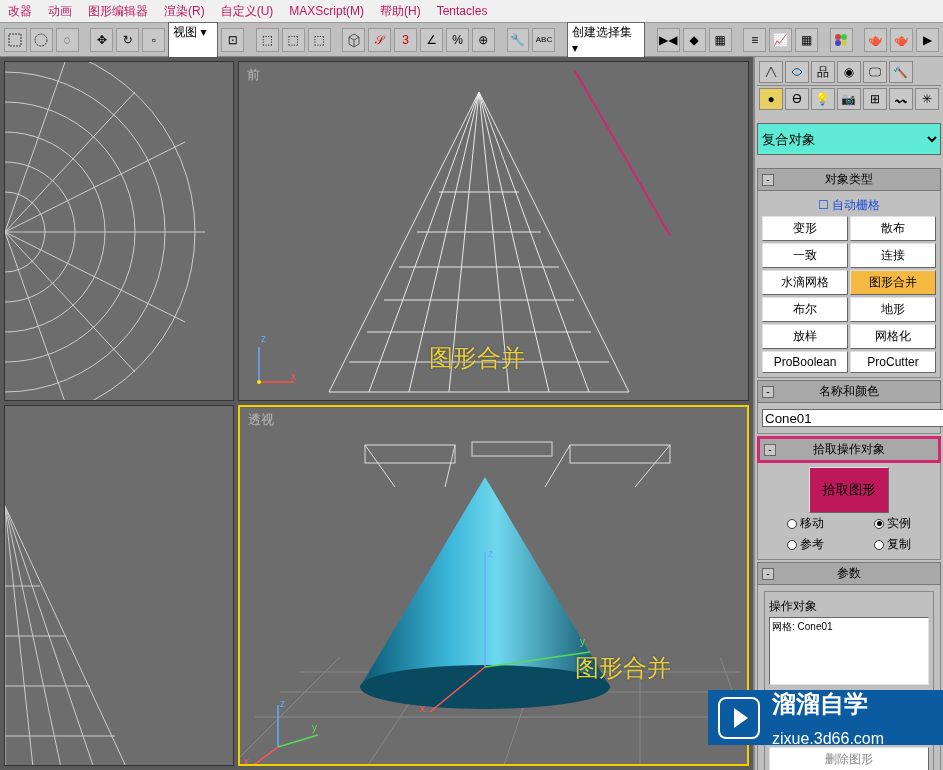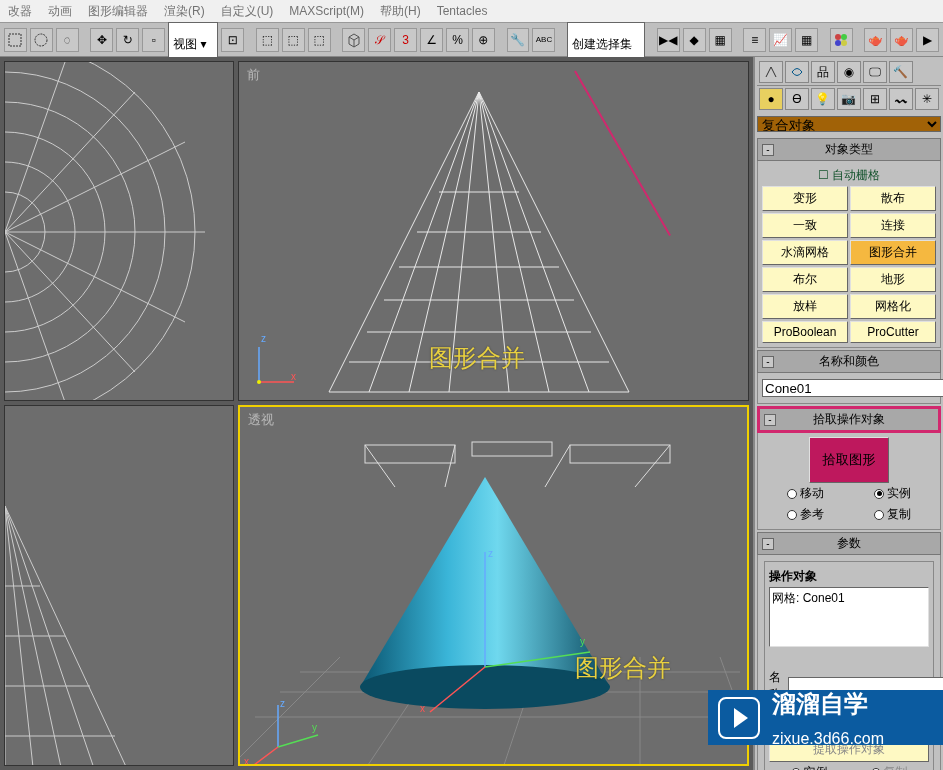--- a/index.html
+++ b/index.html
@@ -14,21 +14,21 @@
 }
 .menu-bar {
   background: #f0f0f0;
   height: 23px;
   display: flex;
   align-items: center;
   border-bottom: 1px solid #999;
 }
 .menu-item {
   padding: 3px 8px;
-  color: #737373;
+  color: #be185d;
   cursor: pointer;
 }
 .toolbar {
   background: #bfbfbf;
   height: 34px;
   display: flex;
   align-items: center;
   border-bottom: 1px solid #888;
   padding: 2px 4px;
   gap: 3px;
@@ -41,21 +41,21 @@
   display: flex;
   align-items: center;
   justify-content: center;
   cursor: pointer;
 }
 .tb-sep { width: 6px; }
 .tb-dropdown {
   height: 36px;
   background: #fff;
   border: 1px solid #666;
-  padding: 13px 4px;
+  padding: 1px 4px;
   min-width: 50px;
 }
 .main-area {
   display: flex;
   height: calc(100% - 57px);
 }
 .viewports {
   flex: 1;
   background: #5a5a5a;
   display: grid;
@@ -123,24 +123,24 @@
 }
 .tab-icon.active { background: #e8d060; }
 .sub-tab-row {
   display: flex;
   gap: 2px;
   padding: 2px;
   flex-wrap: wrap;
 }
 .panel-dropdown {
   width: 100%;
-  height: 16px;
-  background: #a16207;
+  height: 32px;
+  background: #5eead4;
   border: 1px solid #666;
-  margin: 4px 0;
+  margin: 11px 0;
 }
 .rollout {
   margin: 2px 0;
 }
 .rollout-header {
   background: #a8a8a8;
   border: 1px solid #777;
   text-align: center;
   padding: 2px;
   display: flex;
@@ -162,30 +162,30 @@
 }
 .rollout-title { flex: 1; text-align: center; }
 .rollout-body {
   background: #c0c0c0;
   border: 1px solid #888;
   border-top: none;
   padding: 4px;
 }
 .checkbox-row {
   text-align: center;
-  color: #14532d;
+  color: #1d4ed8;
   padding: 2px;
 }
 .btn-grid {
   display: grid;
   grid-template-columns: 1fr 1fr;
   gap: 2px;
 }
 .panel-btn {
-  background: #fef9c3;
+  background: #ffffff;
   border: 1px solid;
   border-color: #e0e0e0 #666 #666 #e0e0e0;
   text-align: center;
   padding: 3px 2px;
   font-size: 12px;
   cursor: pointer;
 }
 .panel-btn.orange { background: #f5b840; }
 .name-row { display: flex; align-items: center; gap: 4px; margin: 2px 0; }
 .name-input {
@@ -209,25 +209,25 @@
   justify-content: space-around;
   padding: 2px 0;
 }
 .radio-item { display: flex; align-items: center; gap: 3px; }
 .radio { width: 10px; height: 10px; border: 1px solid #333; border-radius: 50%; background: #fff; display: inline-flex; align-items: center; justify-content: center; }
 .radio.checked::after { content: ""; width: 5px; height: 5px; background: #000; border-radius: 50%; }
 .listbox {
   background: #fff;
   border: 1px solid;
   border-color: #666 #e0e0e0 #e0e0e0 #666;
-  height: 60px;
+  height: 68px;
   padding: 2px;
-  font-size: 12px;
-}
-.group-label { font-size: 12px; margin: 2px 0; font-weight: bold; }
+  font-size: 10px;
+}
+.group-label { font-size: 12px; margin: 2px 0; }
 .group-box {
   border: 1px solid #888;
   padding: 4px;
   margin: 2px;
 }
 .logo-overlay {
   position: absolute;
   bottom: 25px;
   right: 0;
   width: 235px;

